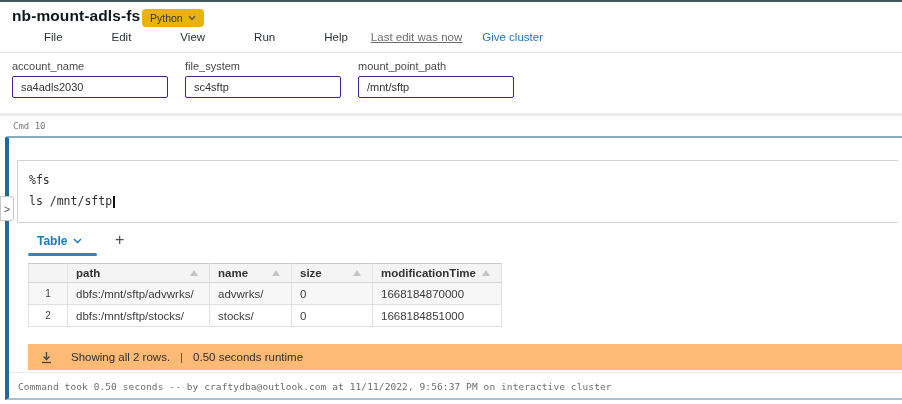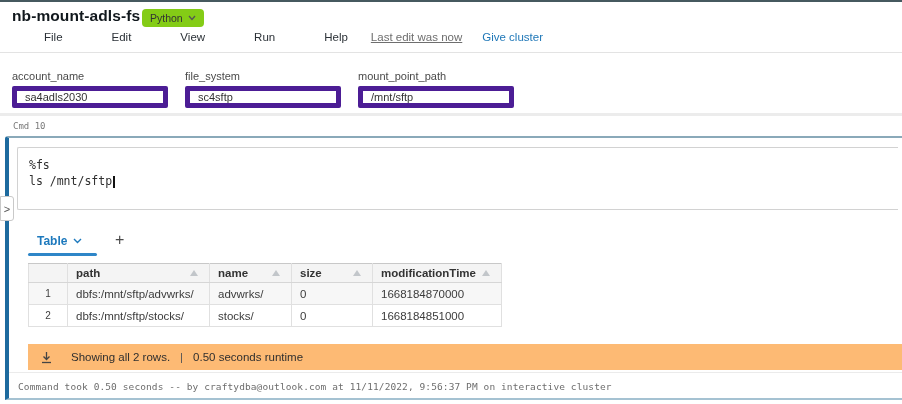--- a/index.html
+++ b/index.html
@@ -5,49 +5,49 @@
   * { margin:0; padding:0; box-sizing:border-box; }
   html,body { background:#fff; }
   .page {
     position:relative; width:902px; height:404px; overflow:hidden;
     background:#fff; font-family:"Liberation Sans", sans-serif; color:#222;
   }
   .top-line { position:absolute; left:0; top:0; width:902px; height:2px; background:#46595f; }
 
   
   .nb-title { position:absolute; left:12px; top:7px; font-size:15.5px; font-weight:700; color:#11181d; letter-spacing:.1px; }
-  .lang-pill { position:absolute; left:142px; top:9px; height:18px; padding:0 8px; background:#84cc16;
+  .lang-pill { position:absolute; left:142px; top:9px; height:18px; padding:0 8px; background:#eab308;
     border-radius:4px; display:flex; align-items:center; gap:5px; font-size:10.5px; color:#333; cursor:pointer; }
   .menu-row { position:absolute; left:12px; top:31px; display:flex; align-items:baseline; font-size:11.5px; color:#2b3137; }
   .menu-item { margin-right:17px; cursor:pointer;padding-left:32px; }
   .last-edit { margin-left:6px; margin-right:20px; color:#6e6e6e; text-decoration:underline; cursor:pointer; }
   .feedback { color:#2078b8; cursor:pointer; }
   .divider1 { position:absolute; left:0; top:52px; width:902px; height:1px; background:#e3e3e3; }
 
   
   .widget { position:absolute; top:60px; width:156px; }
-  .widget .wlabel { font-size:11px; color:#4a4a4a;margin-top:10px; }
-  .widget input { margin-top:4px; width:156px; height:22px; border:5px solid #4c1d95; border-radius:2px;
+  .widget .wlabel { font-size:11px; color:#4a4a4a; }
+  .widget input { margin-top:4px; width:156px; height:22px; border:1px solid #4c1d95; border-radius:2px;
     padding-left:8px; font-size:11px; color:#333; font-family:"Liberation Sans", sans-serif; background:#fff; }
   .w0 { left:12px; } .w1 { left:185px; } .w2 { left:358px; }
 
   .divider2 { position:absolute; left:0; top:113px; width:902px; height:3px; background:#ececec; }
   .cmd-label { position:absolute; left:13px; top:121px; font-family:"DejaVu Sans Mono", monospace; font-size:9px; color:#7a7a7a; }
 
   
   .cell {
     position:absolute; left:5px; top:136px; width:897px; height:264px; background:#fff;
     border-top:2px solid #8aa9b9; border-left:4px solid #1d6a9e; border-bottom:2px solid #a5c2d2;
     border-top-left-radius:3px;
   }
   .code-box {
-    position:absolute; left:8px; top:9px; width:881px; height:63px;
+    position:absolute; left:8px; top:22px; width:881px; height:63px;
     border:1px solid #d2d2d2; border-right:none; border-radius:2px 0 0 2px;
     padding:9px 0 0 11px; font-family:"DejaVu Sans Mono", monospace; font-size:11.5px;
-    line-height:16px; color:#2f2f2f; white-space:pre; cursor:text;
+    line-height:21px; color:#2f2f2f; white-space:pre; cursor:text;
   }
   .caret { display:inline-block; width:1.5px; height:12px; background:#111; vertical-align:text-bottom; margin-left:1px; }
   .collapse-handle {
     position:absolute; left:0; top:196px; width:14px; height:25px; background:#fff;
     border:1px solid #c9c9c9; border-radius:0 3px 3px 0; z-index:5;
     display:flex; align-items:center; justify-content:center; font-size:11px; color:#555; cursor:pointer;
   }
 
   
   .tab { position:absolute; left:26px; top:92px; display:flex; align-items:center; gap:6px;

